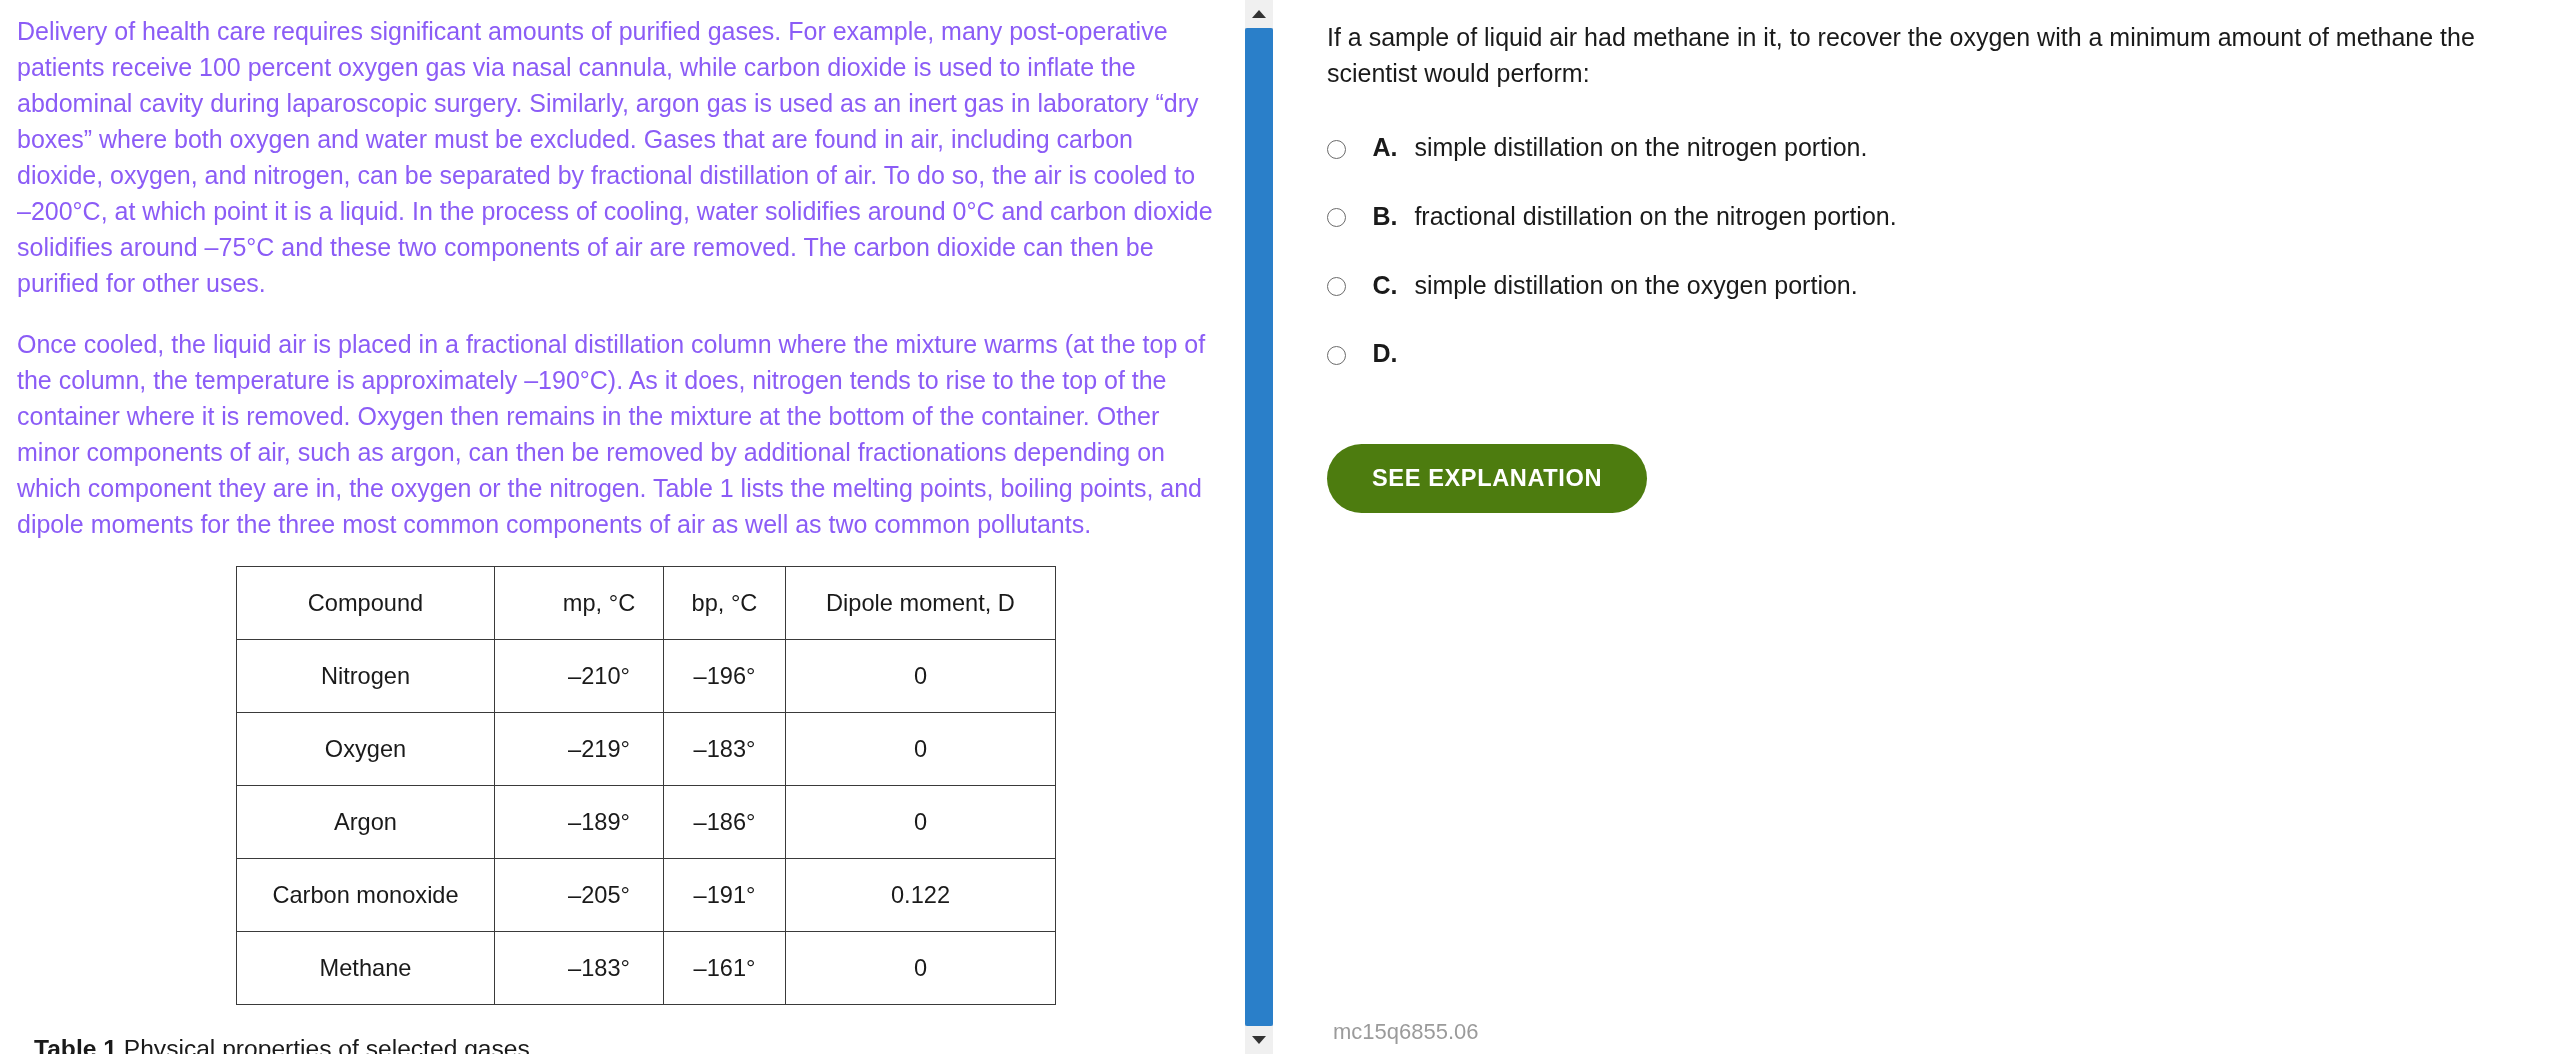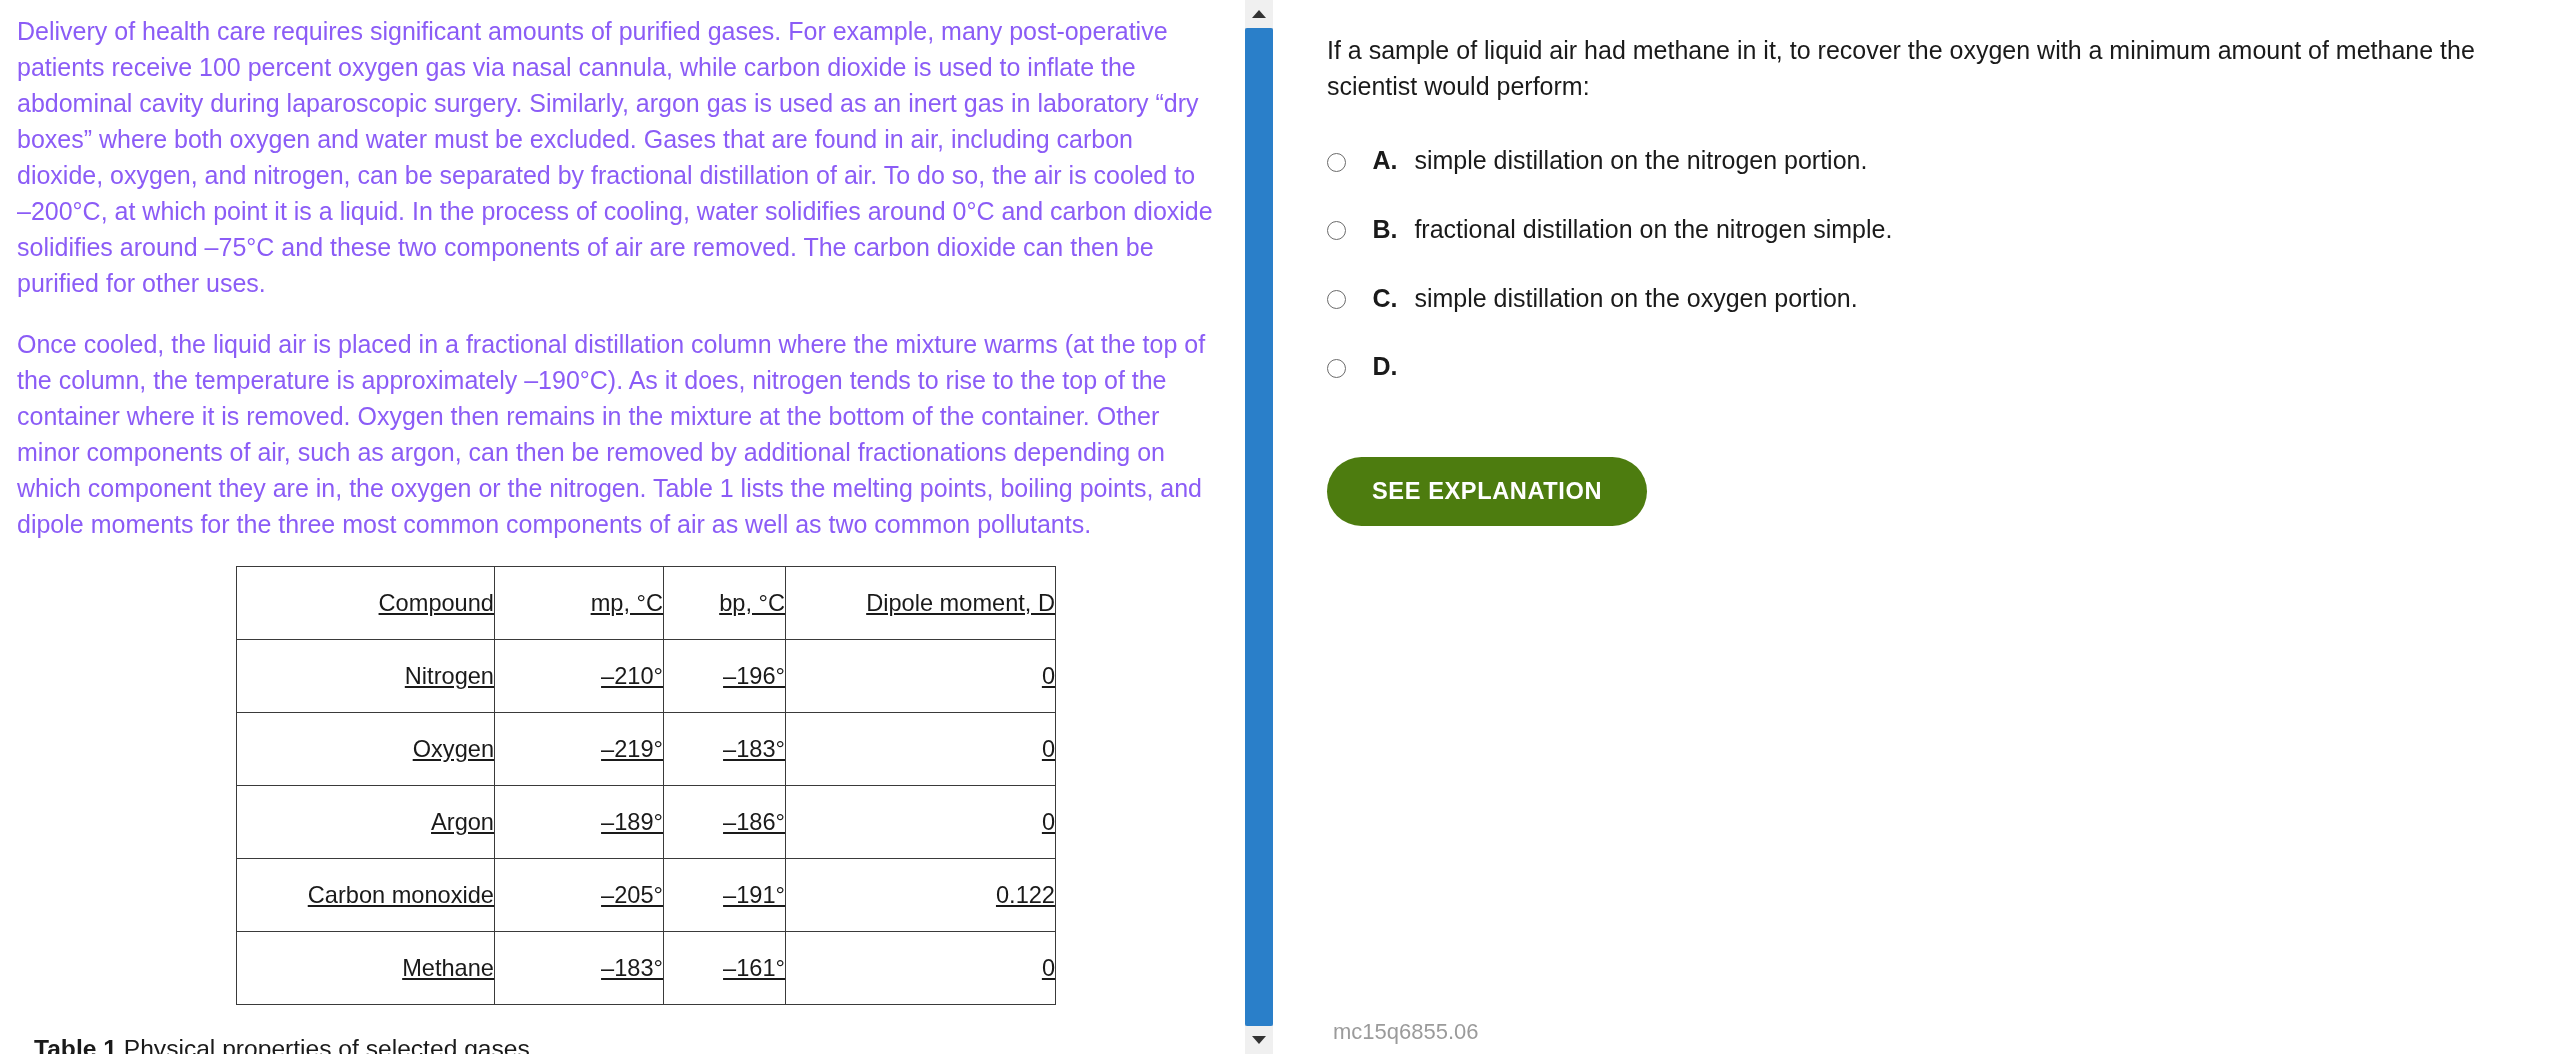--- a/index.html
+++ b/index.html
@@ -43,26 +43,25 @@
     margin-left: 219px;
     margin-top: 24.6px;
   }
   table.props {
     border-collapse: collapse;
     font-size: 23.6px;
     color: #1a1a1a;
   }
   table.props td, table.props th {
     border: 1.4px solid #3a3a3a;
-    text-align: right;
+    text-align: center;
     font-weight: normal;
     padding: 0;
     height: 72px;
     vertical-align: middle;
-    text-decoration: underline;
   }
   table.props th:nth-child(1), table.props td:nth-child(1) { width: 257px; }
   table.props th:nth-child(2), table.props td:nth-child(2) { width: 128px; padding-left: 40px; }
   table.props th:nth-child(3), table.props td:nth-child(3) { width: 121px; }
   table.props th:nth-child(4), table.props td:nth-child(4) { width: 269px; }
 
   .table-caption {
     margin-left: 17px;
     margin-top: 30px;
     font-size: 24.6px;
@@ -130,21 +129,21 @@
   .question-panel {
     flex: 1;
     height: 1054px;
     padding: 13.2px 34px 0 40px;
     box-sizing: border-box;
     position: relative;
   }
   .q-stem {
     font-size: 25px;
     line-height: 36px;
-    margin: 19px 0 0 0;
+    margin: 6px 0 0 0;
     max-width: 1256px;
     color: #1a1a1a;
   }
   .choices {
     margin-top: 38px;
   }
   .choice-row {
     display: flex;
     align-items: flex-start;
     height: 65px;
@@ -269,21 +268,21 @@
 
     <div class="choices">
       <div class="choice-row">
         <span class="radio"></span>
         <span class="choice-letter">A.</span>
         <span class="choice-text">simple distillation on the nitrogen portion.</span>
       </div>
       <div class="choice-row">
         <span class="radio"></span>
         <span class="choice-letter">B.</span>
-        <span class="choice-text">fractional distillation on the nitrogen simple.</span>
+        <span class="choice-text">fractional distillation on the nitrogen portion.</span>
       </div>
       <div class="choice-row">
         <span class="radio"></span>
         <span class="choice-letter">C.</span>
         <span class="choice-text">simple distillation on the oxygen portion.</span>
       </div>
       <div class="choice-row">
         <span class="radio"></span>
         <span class="choice-letter">D.</span>
       </div>

